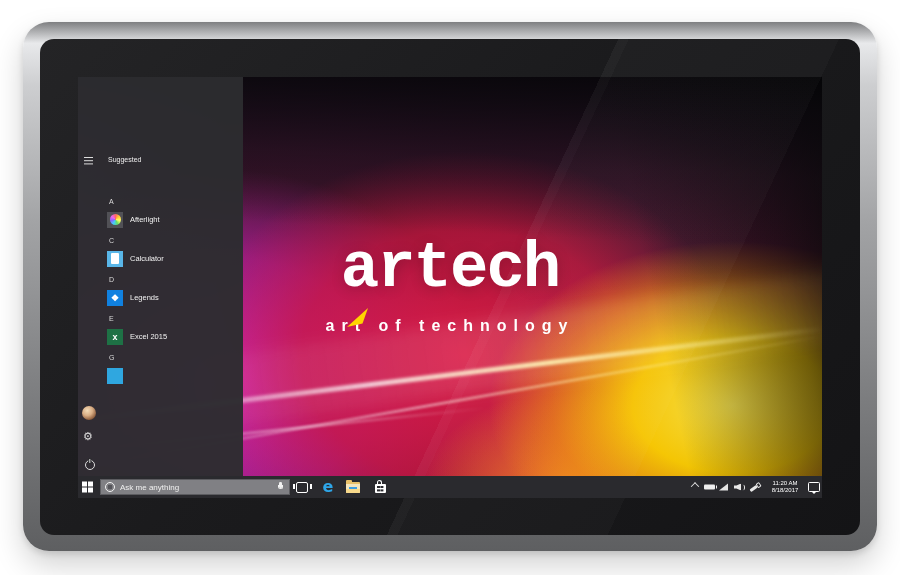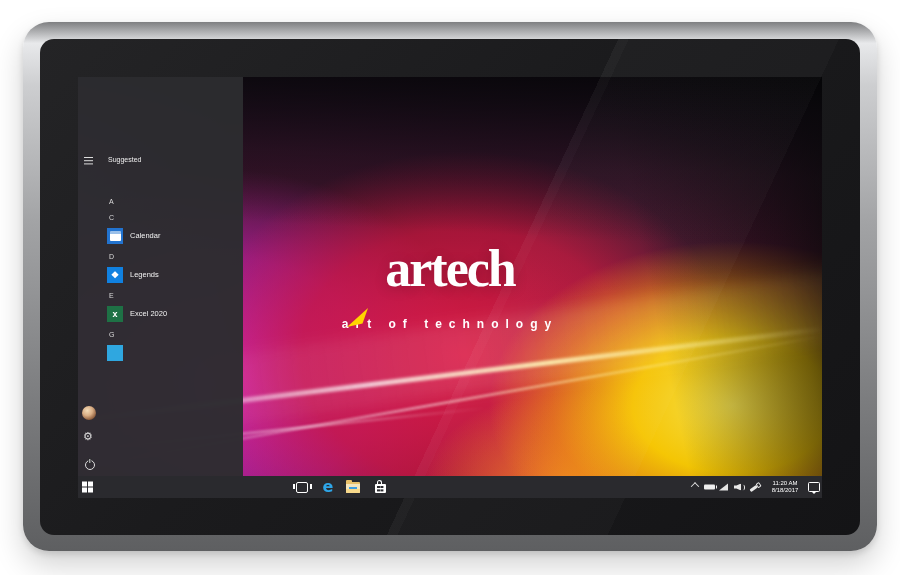--- a/index.html
+++ b/index.html
@@ -31,23 +31,23 @@
     background:linear-gradient(90deg,transparent 0,rgba(255,255,255,.75) 40%,rgba(255,245,180,.9) 62%,transparent 95%);}
   .s2{left:-30px;top:322px;width:820px;height:3px;transform:rotate(-10deg);filter:blur(1px);opacity:.55;
     background:linear-gradient(90deg,transparent 0,rgba(255,255,255,.8) 45%,rgba(255,240,170,.8) 65%,transparent 95%);}
   .s3{left:-60px;top:245px;width:900px;height:70px;transform:rotate(-8deg);filter:blur(7px);
     background:linear-gradient(90deg,transparent 0,rgba(255,255,255,.10) 48%,rgba(255,230,120,.16) 74%,transparent 100%);}
   .s4{left:-20px;top:352px;width:430px;height:3px;transform:rotate(-6deg);filter:blur(1px);opacity:.45;
     background:linear-gradient(90deg,transparent,rgba(255,255,255,.8) 55%,transparent);}
 
   
   .logo{position:absolute;left:0;right:0;top:160px;text-align:center;color:#fff;z-index:3;}
-  .logo-title{font-size:52px;line-height:64px;font-weight:bold;letter-spacing:-2px;
-    font-family:Liberation Serif, serif;text-shadow:0 2px 14px rgba(0,0,0,.2);}
-  .logo-tag{margin-top:16px;font-size:12px;letter-spacing:7px;font-weight:bold;}
+  .logo-title{font-size:64px;line-height:64px;font-weight:bold;letter-spacing:-2px;
+    font-family:Liberation Mono, monospace;text-shadow:0 2px 14px rgba(0,0,0,.2);}
+  .logo-tag{margin-top:16px;font-size:16px;letter-spacing:7px;font-weight:bold;}
   .logo-flag{position:absolute;left:calc(50% - 103px);top:71px;width:21px;height:19px;
     clip-path:polygon(0 100%,100% 0,74% 82%);}
 
   
   .start-menu{position:absolute;left:0;top:0;width:165px;height:399px;background:rgba(44,44,47,.97);
     overflow:hidden;z-index:5;color:#e8e8e8;}
   .sm-burger{position:absolute;left:6px;top:80px;width:9px;height:1.4px;background:#ddd;
     box-shadow:0 3.2px 0 #ddd,0 6.4px 0 #ddd;}
   .sm-suggested{position:absolute;left:30px;top:79px;font-size:7px;color:#eee;}
   .sm-apps{position:absolute;left:29px;top:114px;width:130px;}
@@ -142,49 +142,58 @@
           <div class="logo-flag" style="background: rgb(255, 212, 0);"></div>
           <div class="logo-tag">art of technology</div>
         </div>
       </div>
 
       <div class="start-menu">
         <div class="sm-burger"></div>
         <div class="sm-suggested">Suggested</div>
         <div class="sm-apps">
             <div class="sm-letter">A</div>
+            <div class="sm-row">
+              <div class="tile k-rainbow" style="background: rgb(81, 81, 86);"></div>
+              <span class="sm-label">Afterlight</span>
+            </div>
             <div class="sm-letter">C</div>
             <div class="sm-row">
-              <div class="tile k-cal" style="background: rgb(34, 115, 207);"></div>
-              <span class="sm-label">Calendar</span>
+              <div class="tile k-calc" style="background: rgb(89, 182, 232);"></div>
+              <span class="sm-label">Calculator</span>
             </div>
             <div class="sm-letter">D</div>
             <div class="sm-row">
               <div class="tile k-glyph" style="background: rgb(16, 129, 224);">❖</div>
               <span class="sm-label">Legends</span>
             </div>
             <div class="sm-letter">E</div>
             <div class="sm-row">
               <div class="tile k-glyph" style="background: rgb(30, 113, 69);">x</div>
-              <span class="sm-label">Excel 2020</span>
+              <span class="sm-label">Excel 2015</span>
             </div>
             <div class="sm-letter">G</div>
             <div class="sm-row partial">
               <div class="tile k-partial" style="background: rgb(47, 167, 224);"></div>
               <span class="sm-label"></span>
             </div>
           </div>
         <div class="rail-avatar"></div>
         <div class="rail-gear">⚙</div>
         <div class="rail-power"></div>
       </div>
 
       <div class="taskbar">
         <div class="tr tb-start">
           <div class="panes"></div>
+        </div>
+        <div class="search-box">
+          <div class="cortana"></div>
+          <input class="search-input" placeholder="Ask me anything" style="">
+          <div class="mic"></div>
         </div>
         <div class="tb-btn" style="left:213px;">
           <div class="tv-center"></div>
         </div>
         <div class="tb-btn" style="left:239px;">
           <span class="edge-e">e</span>
         </div>
         <div class="tb-btn" style="left:264px;">
           <div class="folder">
             <div class="f-back"></div>

